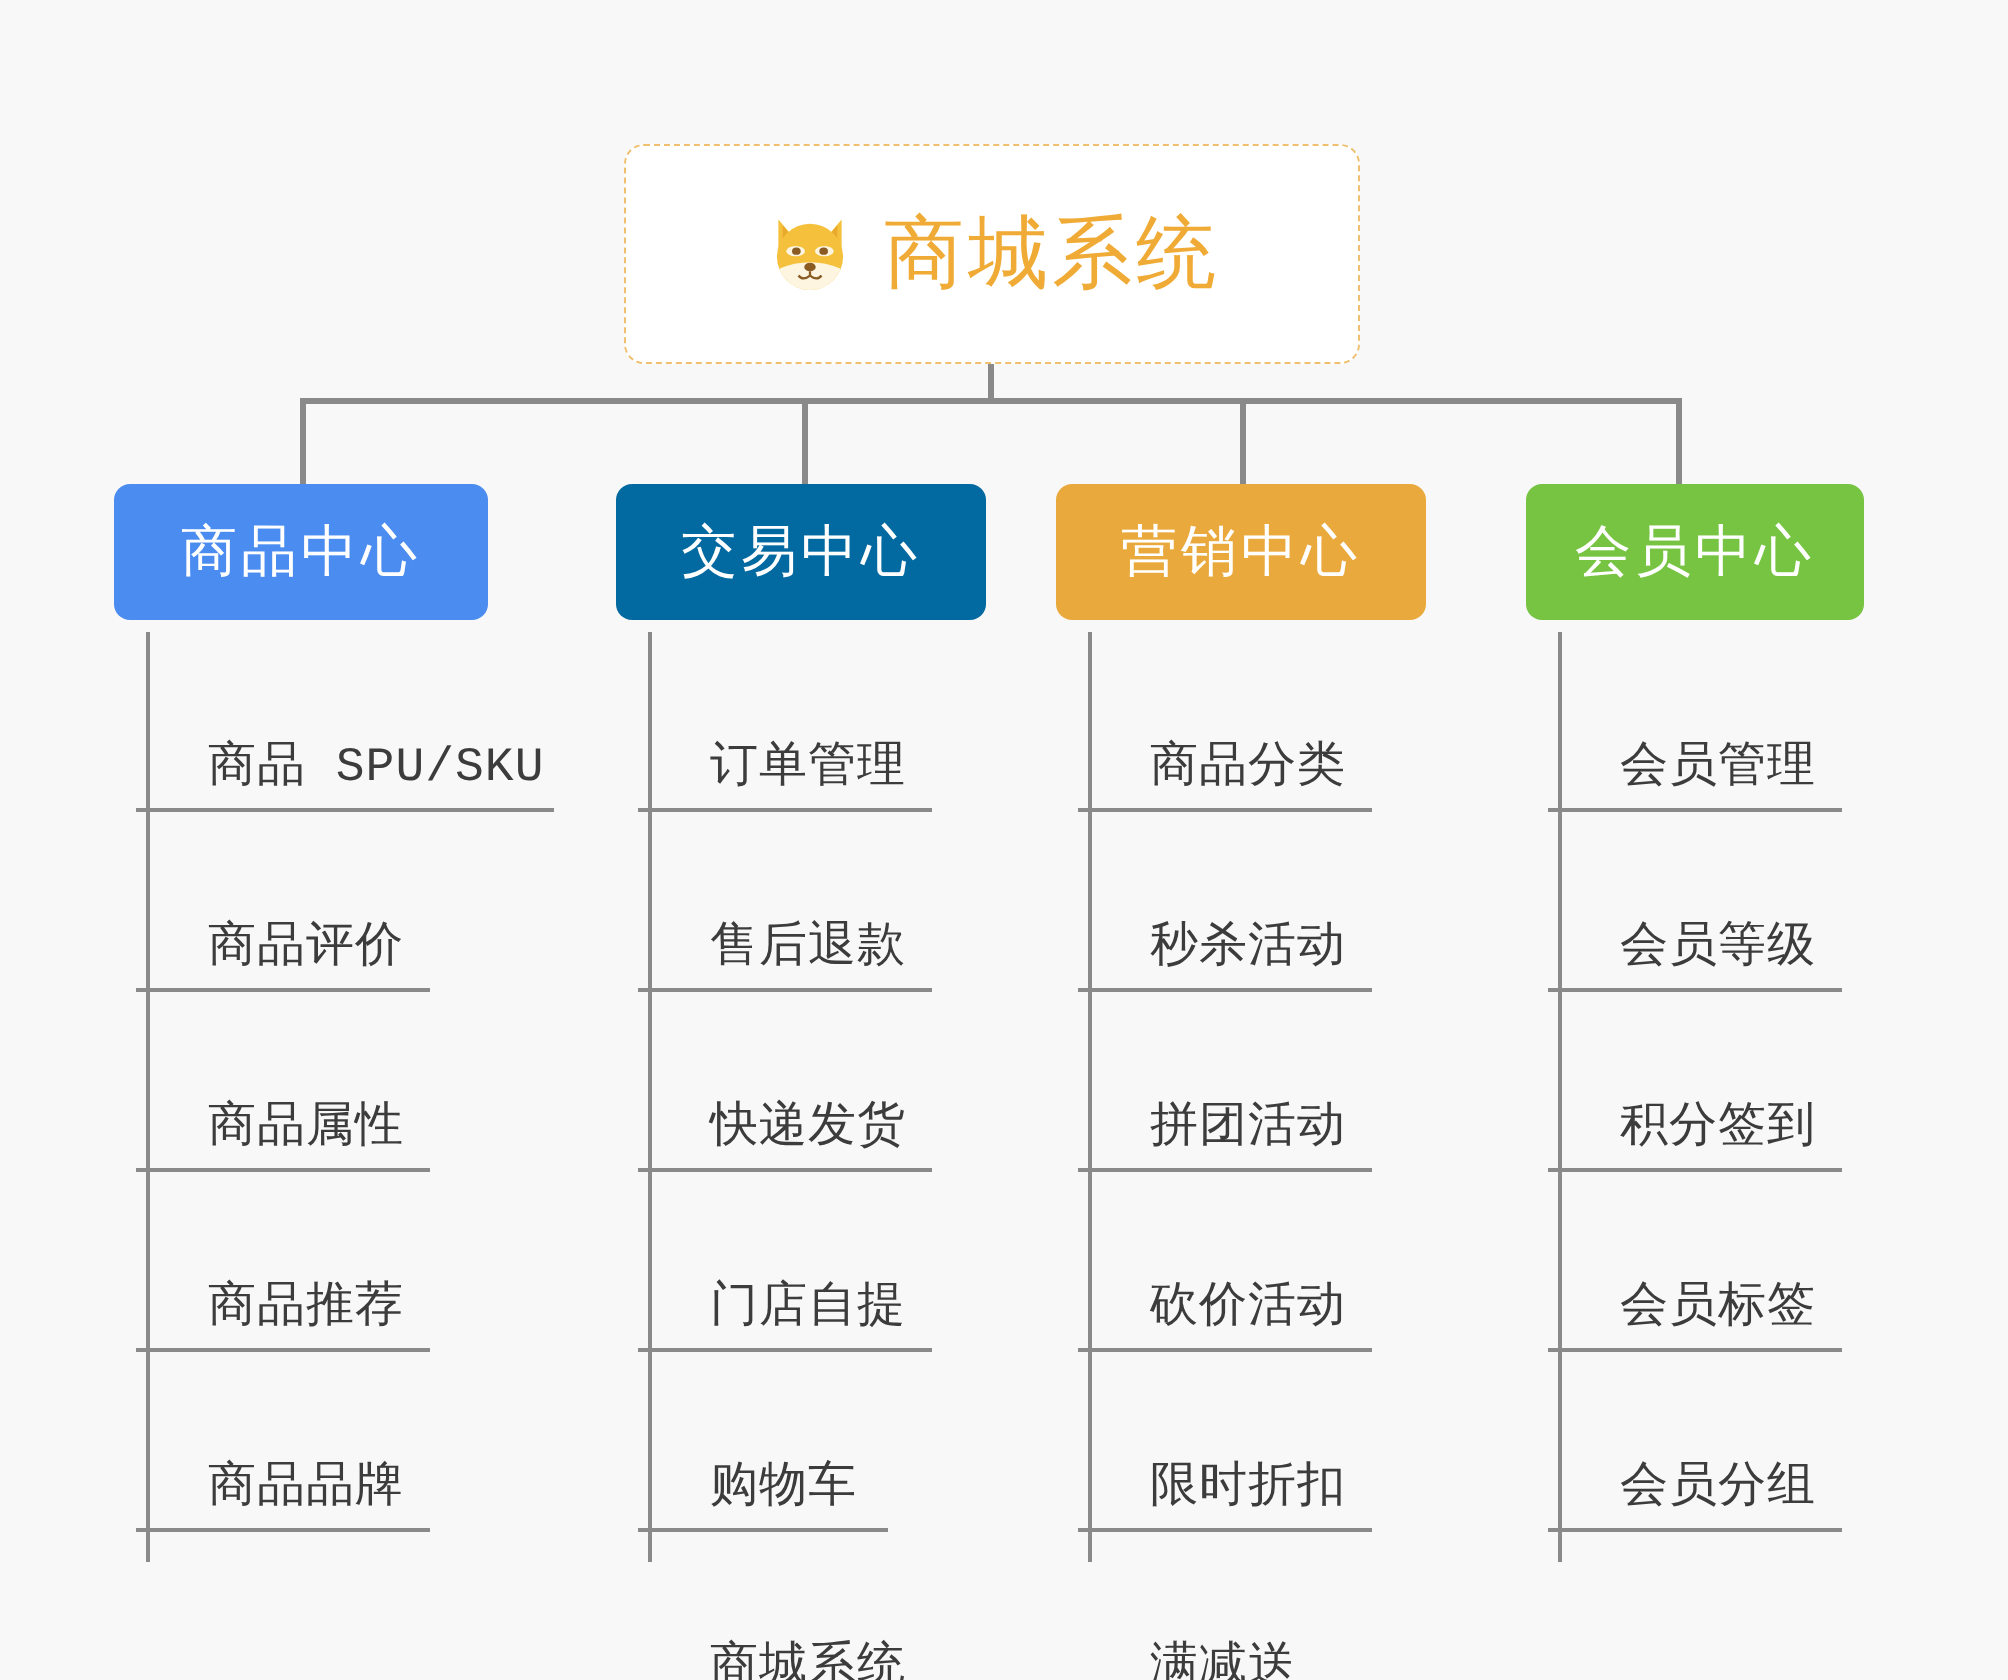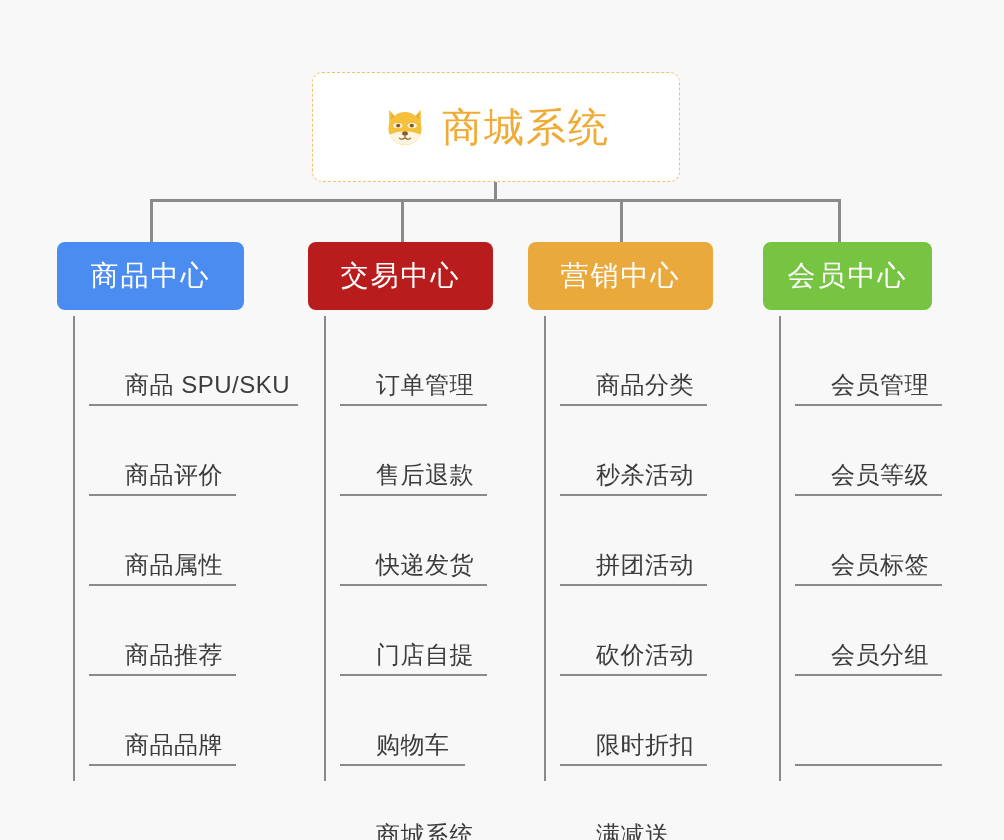--- a/index.html
+++ b/index.html
@@ -76,21 +76,22 @@
     position: absolute;
     width: 2px;
     background: #8a8a8a;
     left: 16px;
     top: 74px;
   }
 
   .leaf-list {
     position: absolute;
     top: 74px;
-    left: 32px;
+    left: 11px;
+    font-family: Liberation Mono, monospace;
   }
   .leaf {
     position: relative;
     height: 90px;
     display: flex;
     align-items: flex-end;
   }
   .leaf-label {
     font-size: 24px;
     color: #3c3c3c;
@@ -163,21 +164,21 @@
         <span class="leaf-underline" style="width:147px;"></span>
       </div>
       <div class="leaf">
         <span class="leaf-label">商品品牌</span>
         <span class="leaf-underline" style="width:147px;"></span>
       </div>
     </div>
   </div>
 
   <div class="branch" style="left:308px; width:185px;">
-    <div class="branch-header" style="background:#b91c1c; width:185px;">
+    <div class="branch-header" style="background:#0369a1; width:185px;">
       <span>交易中心</span>
     </div>
     <div class="spine" style="height:465px;"></div>
     <div class="leaf-list">
       <div class="leaf">
         <span class="leaf-label">订单管理</span>
         <span class="leaf-underline" style="width:147px;"></span>
       </div>
       <div class="leaf">
         <span class="leaf-label">售后退款</span>
@@ -243,20 +244,24 @@
     <div class="leaf-list">
       <div class="leaf">
         <span class="leaf-label">会员管理</span>
         <span class="leaf-underline" style="width:147px;"></span>
       </div>
       <div class="leaf">
         <span class="leaf-label">会员等级</span>
         <span class="leaf-underline" style="width:147px;"></span>
       </div>
       <div class="leaf">
+        <span class="leaf-label">积分签到</span>
+        <span class="leaf-underline" style="width:147px;"></span>
+      </div>
+      <div class="leaf">
         <span class="leaf-label">会员标签</span>
         <span class="leaf-underline" style="width:147px;"></span>
       </div>
       <div class="leaf">
         <span class="leaf-label">会员分组</span>
         <span class="leaf-underline" style="width:147px;"></span>
       </div>
       <div class="leaf">
         <span class="leaf-underline" style="width:147px;"></span>
       </div>

